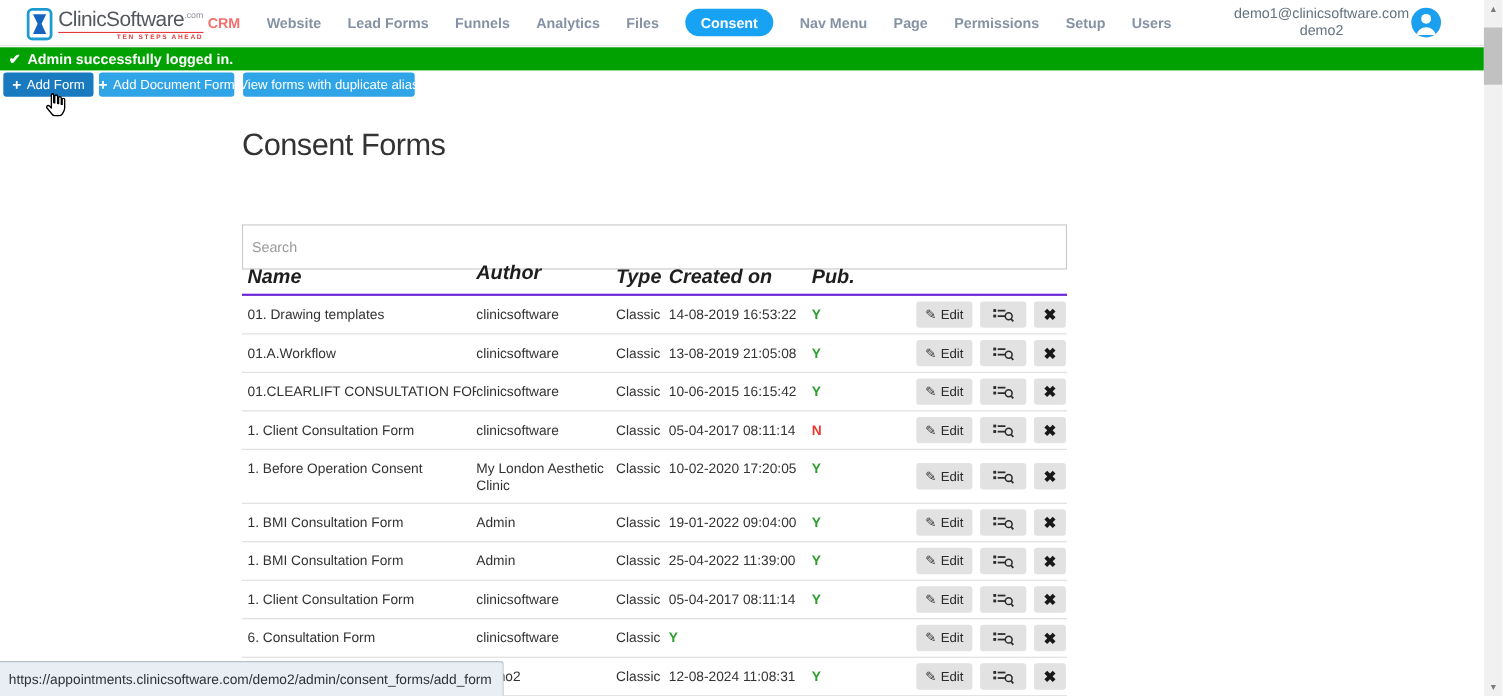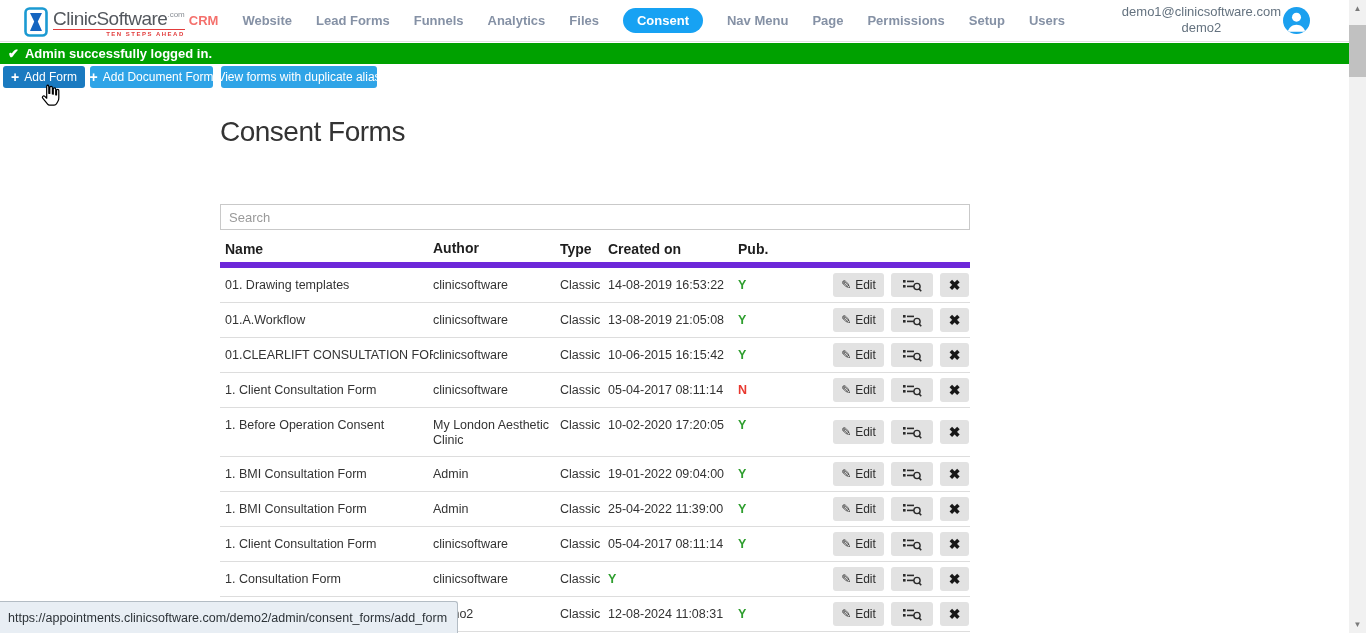--- a/index.html
+++ b/index.html
@@ -41,28 +41,28 @@
   .tb-btn .plus { font-weight:700; font-size:14px; line-height:1; }
   .tb-btn:nth-child(1){ left:3px;  width:82px;  background:#1a7ac0; }
   .tb-btn:nth-child(2){ left:90px; width:123px; background:#2fa4e7; }
   .tb-btn:nth-child(3){ left:221px;width:156px; background:#2fa4e7;text-align:center; }
 
   .cursor-hand { position:absolute; left:38px; top:82px; z-index:50; pointer-events:none; }
 
   
   .page-title { position:absolute; left:220px; top:116px; font-size:28px; font-weight:300;
                 color:#333; letter-spacing:-0.5px; }
-  .search-input { position:absolute; left:220px; top:204px; width:750px; height:26px;
+  .search-input { position:absolute; left:220px; top:204px; width:750px; height:41px;
                   border:1px solid #c9c9c9; font-size:13px; font-family:inherit;
                   padding:0 8px; color:#ef4444; outline:none; }
   .search-input::placeholder { color:#9a9a9a; }
 
   .table { position:absolute; left:220px; top:241px; width:750px; font-size:12.5px; color:#333; }
-  .t-head { display:flex; border-bottom:6px solid #6d28d9; padding-bottom:5px; font-weight:700;
-            color:#1e1e1e; font-size:14px; }
+  .t-head { display:flex; border-bottom:2px solid #6d28d9; padding-bottom:5px; font-weight:700;
+            color:#1e1e1e; font-size:18px;font-style:italic; }
   .t-row  { display:flex; border-bottom:1px solid #ddd; min-height:35px; align-items:stretch; }
   .c-name    { width:213px; padding:10px 5px 8px 5px; overflow:hidden; white-space:nowrap; }
   .c-author  { width:127px; padding:10px 5px 8px 0; line-height:15px; }
   .c-type    { width:48px;  padding:10px 0 8px 0; }
   .c-created { width:130px; padding:10px 0 8px 0; white-space:nowrap; }
   .c-pub     { width:44px;  padding:10px 0 8px 0; font-weight:700; }
   .c-actions { flex:1; display:flex; justify-content:flex-end; align-items:center; gap:7px;
                padding-right:1px; }
   .t-head .c-name { padding:0 5px; } .t-head .c-author{ padding:0 5px 0 0; }
   .t-head .c-type,.t-head .c-created,.t-head .c-pub{ padding:0; }
@@ -378,21 +378,21 @@
           <line x1="17.2" y1="11" x2="19.2" y2="13.2" stroke="#2b2b2b" stroke-width="1.6"></line>
         </svg>
       </button>
       <button class="act-btn act-del">
               <span class="del-glyph">✖</span>
             </button>
     </div>
   </div>
 
   <div class="t-row">
-    <div class="c-name">1. Consultation Form</div>
+    <div class="c-name">6. Consultation Form</div>
     <div class="c-author">clinicsoftware</div>
     <div class="c-type">Classic</div>
     <div class="c-pub pub-Y">Y</div>
     <div class="c-actions">
       <button class="act-btn act-edit">
               <span class="pencil">✎</span>
               <span class="edit-label">Edit</span>
             </button>
       <button class="act-btn act-view">
         <svg width="20" height="15" viewBox="0 0 20 15">

